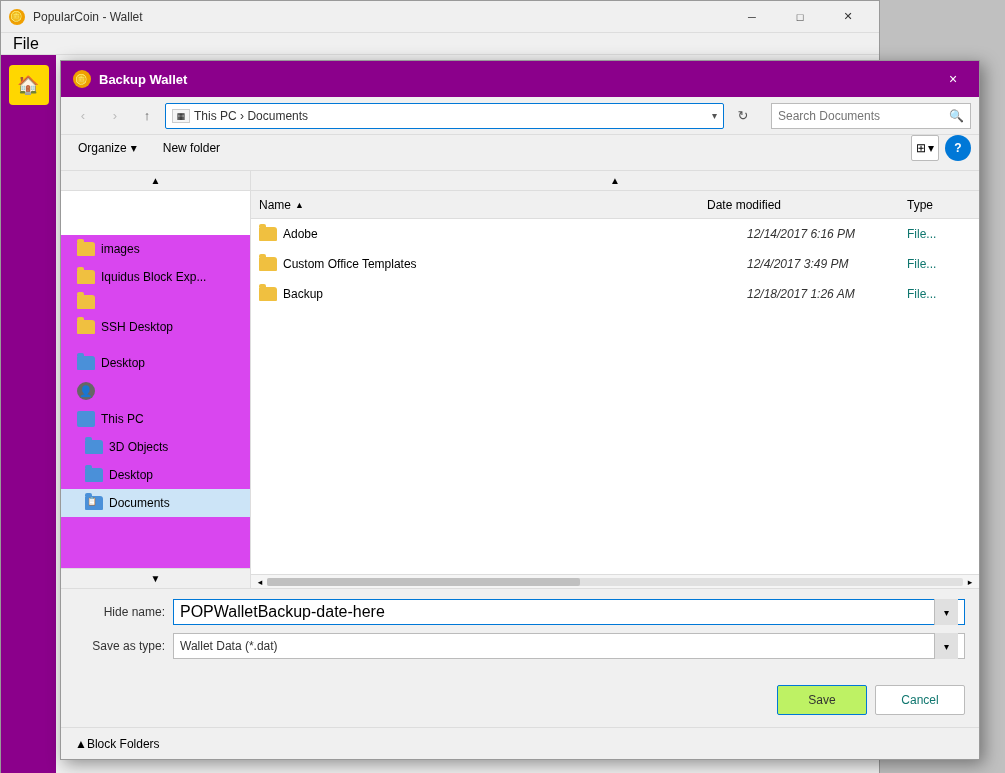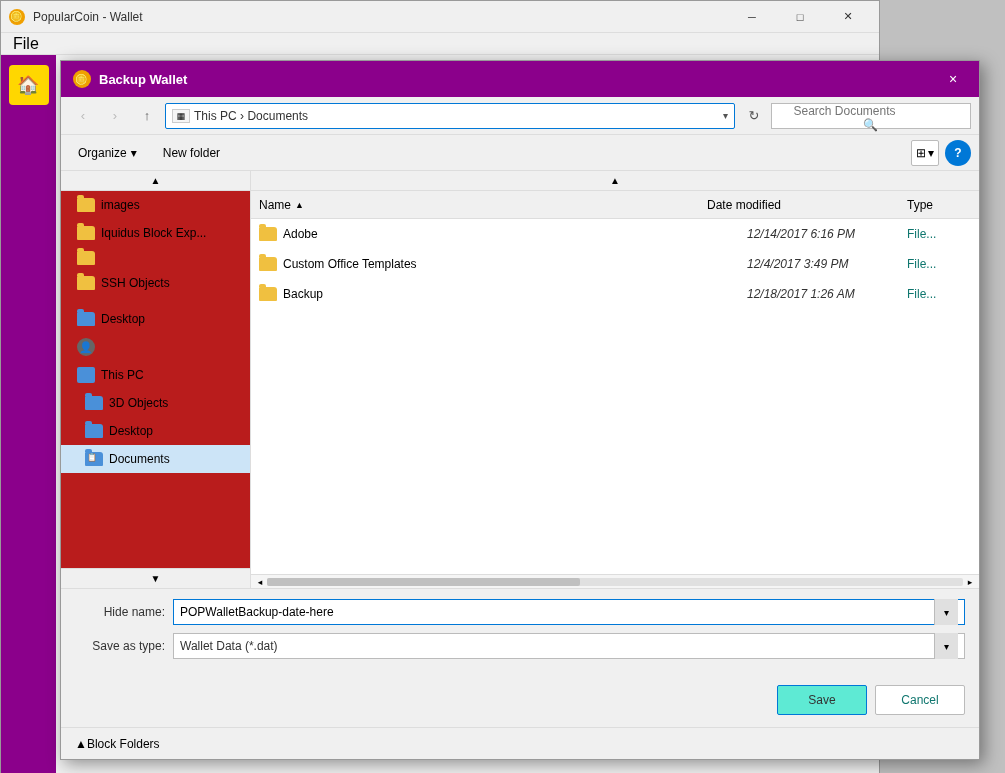--- a/index.html
+++ b/index.html
@@ -188,34 +188,33 @@
       margin-left: 2px;
     }
     .search-box {
       width: 200px;
       height: 26px;
       border: 1px solid #bbb;
       background: white;
       display: flex;
       align-items: center;
       padding: 0 6px;
-      margin-left: 0;
-      flex-direction: column;
+      margin-left: 11px;
     }
     .search-input {
       border: none; outline: none; font-size: 12px; flex: 1; background: transparent;
     }
     .search-icon { font-size: 12px; color: #555; }
 
     
     .dialog-toolbar2 {
       height: 36px;
       background: #f0f0f0;
       display: flex;
-      align-items: center;
+      align-items: flex-start;
       padding: 0 8px;
       border-bottom: 1px solid #ddd;
       flex-shrink: 0;
     }
     .organize-btn {
       height: 26px;
       padding: 0 8px;
       display: flex; align-items: center;
       font-size: 12px;
       cursor: pointer;
@@ -445,21 +444,21 @@
       flex: 1;
       height: 26px;
       border: 1px solid #0078d7;
       background: white;
       display: flex;
       align-items: center;
       padding: 0 6px;
     }
     .form-input {
       border: none; outline: none;
-      font-size: 12px;
+      font-size: 16px;
       flex: 1;
       background: transparent;
     }
     .form-dropdown-btn {
       width: 24px; height: 26px;
       display: flex; align-items: center; justify-content: center;
       background: #e0e0e0;
       border-left: 1px solid #bbb;
       cursor: pointer;
       font-size: 10px;
@@ -489,21 +488,21 @@
       flex-shrink: 0;
     }
     .action-btn {
       width: 90px; height: 30px;
       font-size: 12px;
       cursor: pointer;
       border-radius: 2px;
       display: flex; align-items: center; justify-content: center;
     }
     .action-btn.primary {
-      background: #5eead4;
+      background: #bef264;
       border: 1px solid #0078d7;
       color: #333;
     }
     .action-btn.secondary {
       background: white;
       border: 1px solid #bbb;
       color: #0f766e;
     }
 
     
@@ -590,37 +589,37 @@
       <span>⊞</span>
       <span>▾</span>
     </button>
     <button class="help-btn">?</button>
   </div>
 
   <div class="dialog-body">
 
     <div style="display:flex;flex-direction:column;width:190px;flex-shrink:0;border-right:1px solid #ddd;">
       <div style="height:20px;display:flex;align-items:center;justify-content:center;background:#f0f0f0;border-bottom:1px solid #ddd;font-size:10px;cursor:pointer;">▲</div>
-      <div style="flex:1;overflow:hidden;background:#b91c1c;">
+      <div style="flex:1;overflow:hidden;background:#d946ef;margin-top:44px;">
 
         <div class="nav-item">
           <div class="folder-icon-yellow"></div>
           <span>images</span>
         </div>
         <div class="nav-item">
           <div class="folder-icon-yellow"></div>
           <span>Iquidus Block Exp...</span>
         </div>
         <div class="nav-item" style="height:22px;">
           <div class="folder-icon-yellow"></div>
           <span></span>
         </div>
         <div class="nav-item">
           <div class="folder-icon-yellow"></div>
-          <span>SSH Objects</span>
+          <span>SSH Desktop</span>
         </div>
         <div style="height:8px;"></div>
         <div class="nav-item">
           <div class="folder-icon-blue"></div>
           <span>Desktop</span>
         </div>
         <div class="nav-item">
           <div class="person-icon">👤</div>
           <span></span>
         </div>

